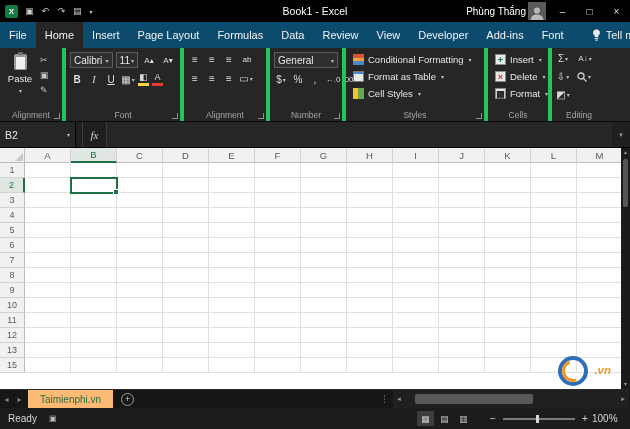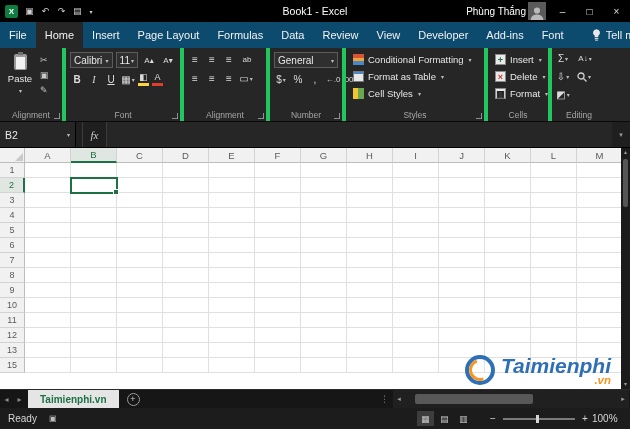--- a/index.html
+++ b/index.html
@@ -96,21 +96,21 @@
 .wm-main{font-size:21px;font-weight:bold;font-style:italic}
 .wm-vn{font-size:11.5px;font-weight:bold;font-style:italic;margin-top:-1px}
 .vscroll{position:absolute;top:0;right:0;bottom:0;width:9px;background:#1b1b1b;display:flex;flex-direction:column;align-items:center}
 .va{font-size:6px;color:#9a9a9a;height:9px;line-height:9px}
 .va.bot{margin-top:auto}
 .vthumb{width:5px;height:48px;background:#565656;border-radius:2px;margin-top:2px}
 
 
 .tabsrow{height:19px;background:#161616;display:flex;align-items:center;flex:none;border-top:1px solid #2a2a2a}
 .nav{width:13px;text-align:center;font-size:8px;color:#8a8a8a}
-.sheettab{height:100%;display:flex;align-items:center;padding:0 12px;background:#e5e5e5;color:#1e7145;font-size:10px;font-weight:bold;margin-left:2px}
+.sheettab{height:100%;display:flex;align-items:center;padding:0 12px;background:#fdba74;color:#1e7145;font-size:10px;font-weight:normal;margin-left:2px}
 .addsheet{width:13px;height:13px;border:1px solid #9a9a9a;border-radius:50%;display:inline-flex;align-items:center;justify-content:center;font-size:9px;color:#c9c9c9;margin-left:8px;line-height:1}
 .vdots{margin-left:auto;color:#8a8a8a;font-size:9px;padding:0 4px}
 .hscroll{display:flex;align-items:center;height:100%;background:#202020;width:236px;margin-right:1px}
 .ha{width:12px;text-align:center;font-size:7px;color:#9a9a9a}
 .htrack{flex:1;height:100%;position:relative}
 .hthumb{position:absolute;left:10px;top:4px;bottom:4px;width:118px;background:#585858;border-radius:2px}
 
 
 .statusbar{height:21px;background:#1c1c1c;display:flex;align-items:center;flex:none;font-size:10px;color:#d6d6d6}
 .ready{padding-left:8px}
@@ -595,21 +595,20 @@
             <div class="g-cell"></div>
             <div class="g-cell"></div>
             <div class="g-cell"></div>
             <div class="g-cell"></div>
           </div>
         </div>
       <div class="selbox" style="left: 70px; top: 29px; width: 48px; height: 17px;"></div>
       <div class="watermark">
         <span class="wm-logo" style="border-color: rgb(46, 111, 181);"></span>
         <span class="wm-stack">
-          <span class="wm-main" style="color: rgb(46, 111, 181);">Taimienphi</span>
           <span class="wm-vn" style="color: rgb(247, 148, 29);">.vn</span>
         </span>
       </div>
     </div>
     <div class="vscroll">
       <span class="va">▴</span>
       <div class="vthumb"></div>
       <span class="va bot">▾</span>
     </div>
   </div>

